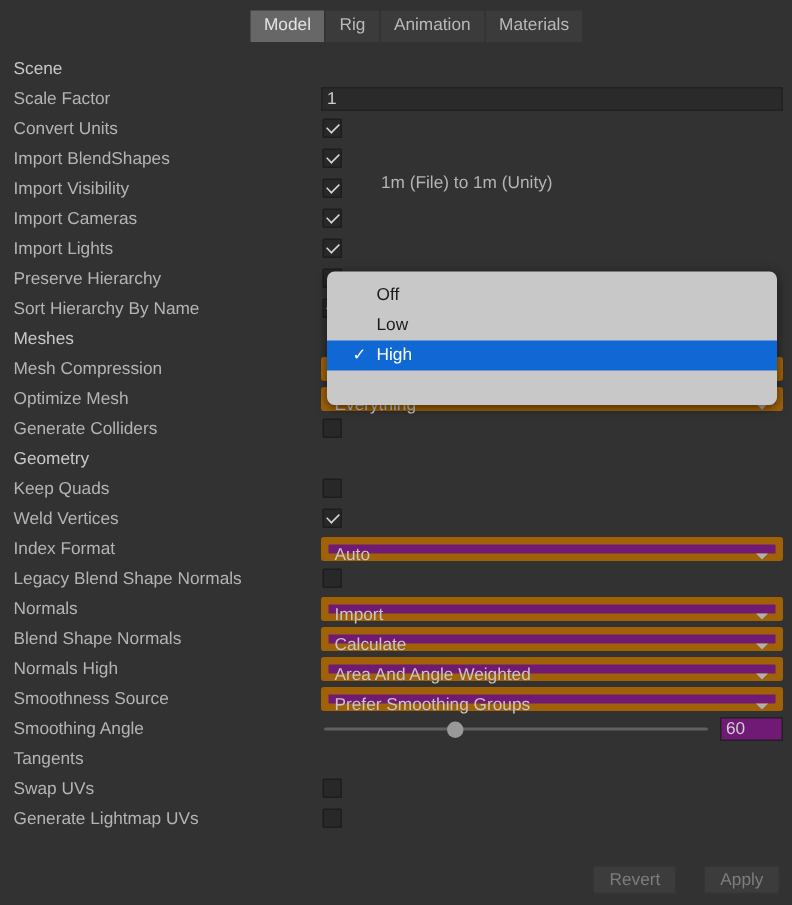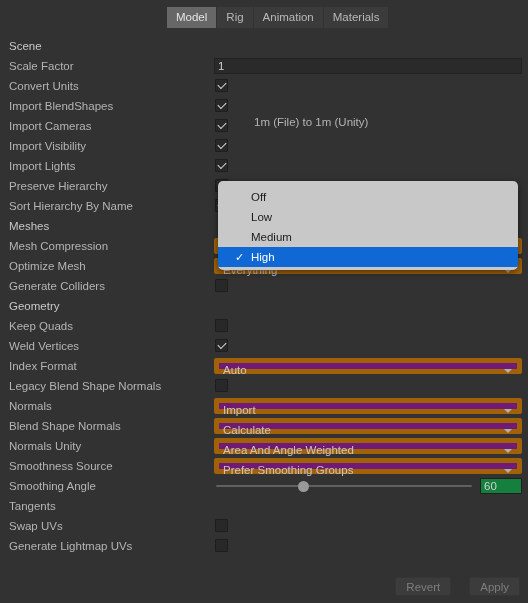--- a/index.html
+++ b/index.html
@@ -192,21 +192,21 @@
     height: 11px;
     background: #999999;
     border-radius: 50%;
   }
   .slider-value {
     position: absolute;
     left: 266px;
     top: 2px;
     width: 42px;
     height: 16px;
-    background: #15803d;
+    background: #701a75;
     border: 1px solid #212121;
     color: #cfcfcf;
     font-size: 11.5px;
     line-height: 14px;
     padding: 0 3px;
   }
 
   
   .popup {
     position: absolute;
@@ -292,27 +292,27 @@
           <div class="sidetext">1m (File) to 1m (Unity)</div>
         </div>
       </div>
       <div class="row">
         <div class="label">Import BlendShapes</div>
         <div class="field">
           <div class="checkbox checked"></div>
         </div>
       </div>
       <div class="row">
+        <div class="label">Import Visibility</div>
+        <div class="field">
+          <div class="checkbox checked"></div>
+        </div>
+      </div>
+      <div class="row">
         <div class="label">Import Cameras</div>
-        <div class="field">
-          <div class="checkbox checked"></div>
-        </div>
-      </div>
-      <div class="row">
-        <div class="label">Import Visibility</div>
         <div class="field">
           <div class="checkbox checked"></div>
         </div>
       </div>
       <div class="row">
         <div class="label">Import Lights</div>
         <div class="field">
           <div class="checkbox checked"></div>
         </div>
       </div>
@@ -397,21 +397,21 @@
       <div class="row">
         <div class="label">Blend Shape Normals</div>
         <div class="field">
           <div class="popupfield">
             <span class="pf-text">Calculate</span>
             <span class="pf-arrow"></span>
           </div>
         </div>
       </div>
       <div class="row">
-        <div class="label">Normals Unity</div>
+        <div class="label">Normals High</div>
         <div class="field">
           <div class="popupfield">
             <span class="pf-text">Area And Angle Weighted</span>
             <span class="pf-arrow"></span>
           </div>
         </div>
       </div>
       <div class="row">
         <div class="label">Smoothness Source</div>
         <div class="field">
@@ -444,21 +444,20 @@
         <div class="label">Generate Lightmap UVs</div>
         <div class="field">
           <div class="checkbox"></div>
         </div>
       </div>
     </div>
 
   <div class="popup">
       <div class="popup-item"><span>Off</span></div>
       <div class="popup-item"><span>Low</span></div>
-      <div class="popup-item"><span>Medium</span></div>
       <div class="popup-item selected"><span class="tick">✓</span><span>High</span></div>
     </div>
 
   <div class="footer">
     <button>Revert</button>
     <button>Apply</button>
   </div>
 
 </div>
 

